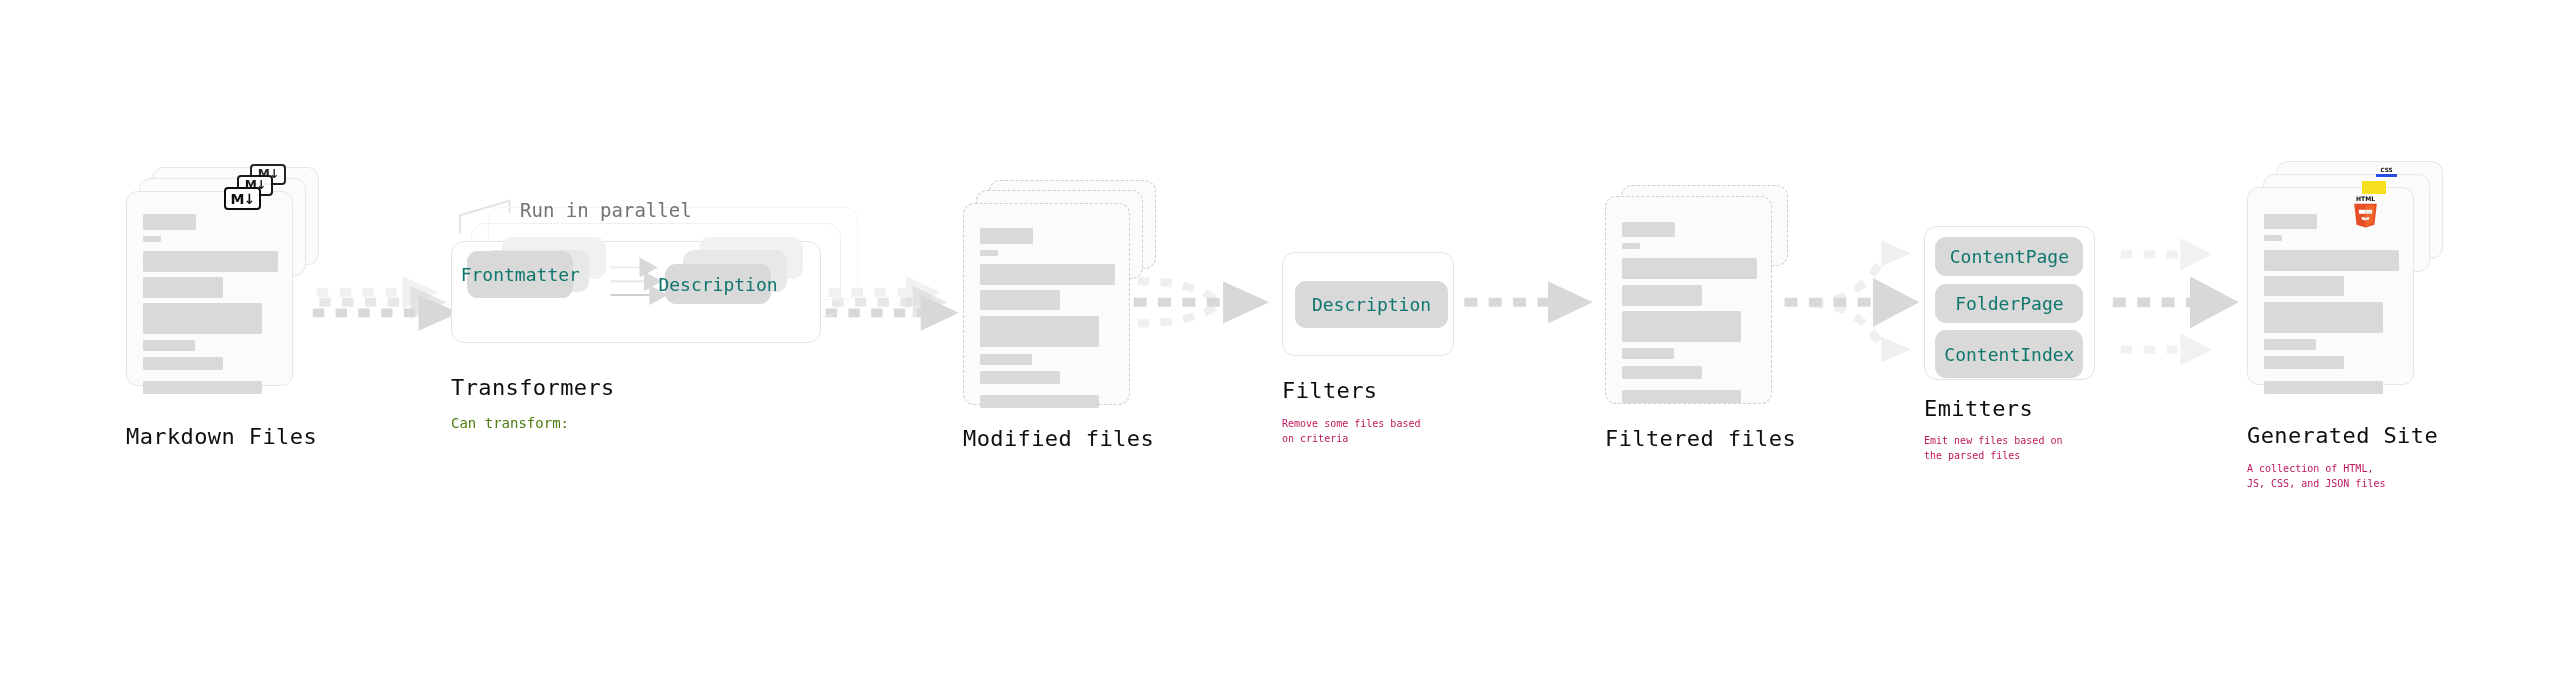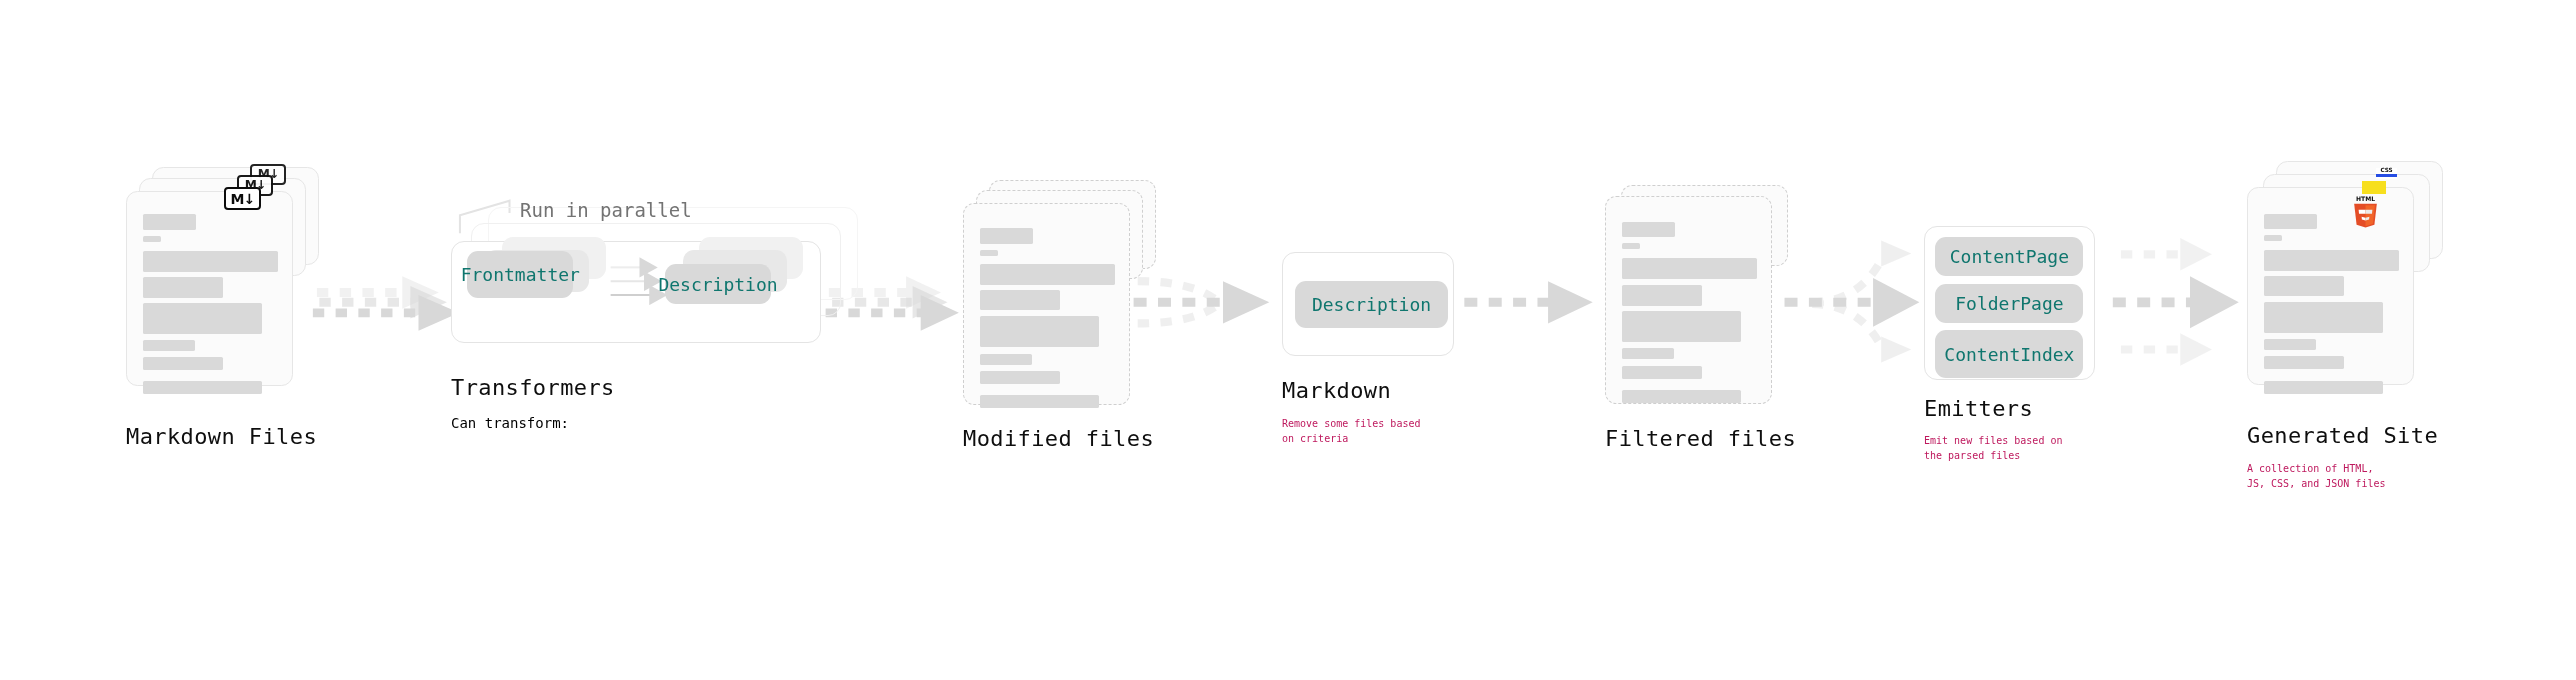--- a/index.html
+++ b/index.html
@@ -118,21 +118,21 @@
   .parallel-label {
     position: absolute;
     font-size: 19px;
     color: #737373;
     white-space: nowrap;
     text-align: right;
   }
   .bullets {
     position: absolute;
     font-size: 14px;
-    color: #000000;
+    color: #4d7c0f;
     line-height: 1.45;
   }
   .bullets .lead { display: block; }
   .bullets ul { list-style: none; margin: 0; padding: 0 0 0 11.4px; }
   .bullets li { white-space: nowrap; }
   .bullets li::before { content: "• "; }
 
   svg.overlay {
     position: absolute;
     left: 0; top: 0;
@@ -310,21 +310,21 @@
     </div>
   </div>
   <div class="title" style="left:963px; top:426px;">Modified files</div>
 
   <div class="node" style="left:1282px; top:252px;">
     <div class="group-box" style="left:0px; top:0px; width:172px; height:104px;"></div>
     <div class="pill" style="left:13px; top:29px; width:153px; height:47px;">
       <span class="pill-label">Description</span>
     </div>
   </div>
-  <div class="title" style="left:1282px; top:378px;">Markdown</div>
+  <div class="title" style="left:1282px; top:378px;">Filters</div>
   <div class="subtitle" style="left:1282px; top:417px;">Remove some files based
 on criteria</div>
 
   <div class="doc-stack" style="left:1605px; top:185px;">
     <div class="doc-card dashed" style="left:16.3px; top:0px; width:167px; height:81px;"></div>
     <div class="doc-card dashed" style="left:0px; top:11.4px; width:167px; height:208px;">
       <div class="doc-body">
         <div class="bar" style="left:16.3px; top:24.4px; width:53px; height:15.4px;"></div>
         <div class="bar" style="left:16.3px; top:46px; width:18px; height:5.7px;"></div>
         <div class="bar" style="left:16.3px; top:61px; width:135px; height:21px;"></div>

